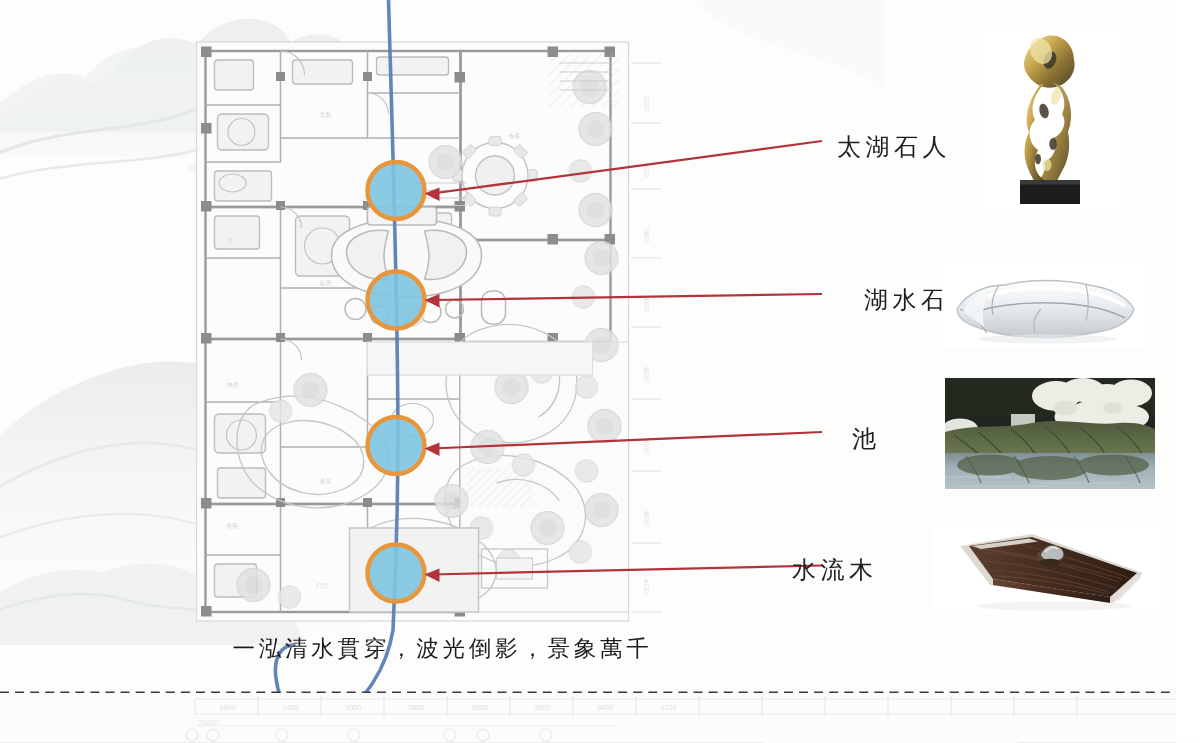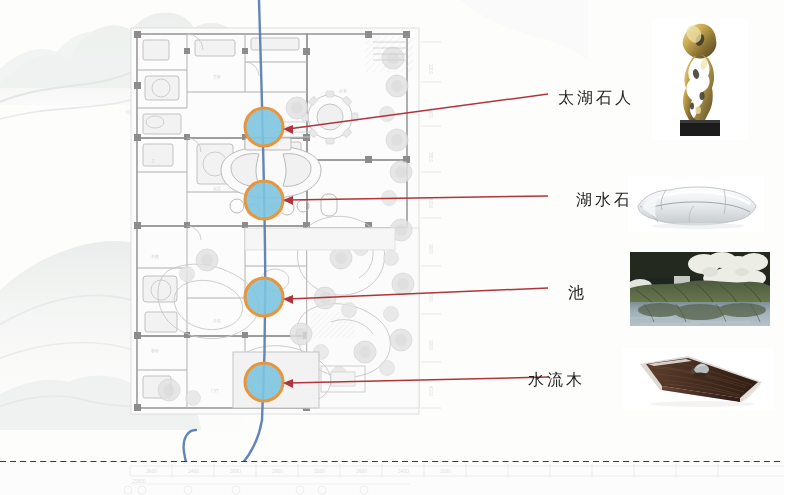--- a/index.html
+++ b/index.html
@@ -547,20 +547,21 @@
         <path d="M75,20 C77,17 81,16 83,18" fill="none" stroke="#e4e6e7" stroke-width="1"></path>
         <ellipse cx="78" cy="27" rx="7" ry="2.5" fill="#3a2a1e"></ellipse>
       </g>
 
       <path d="M26,16 L64,11 L70,13 L32,18 Z" fill="#f0ece6" opacity="0.85"></path>
       <path d="M120,50 L136,35 L139,37 L123,53 Z" fill="#e6e1da" opacity="0.8"></path>
       <ellipse cx="80" cy="56" rx="52" ry="3" fill="#eceae7" opacity="0.55"></ellipse>
     </svg>
   </div>
 
+  <div class="caption">一泓清水貫穿，波光倒影，景象萬千</div>
 
   <div class="divider"></div>
 
   <div class="draft-strip">
     <svg viewBox="0 0 800 33" preserveAspectRatio="none">
       <rect width="800" height="33" fill="#fcfcfc"></rect>
       <g stroke="#e8e8e8" stroke-width="0.8">
         <line x1="130" y1="4" x2="790" y2="4"></line>
         <line x1="130" y1="14" x2="790" y2="14"></line>
         <line x1="130" y1="4" x2="130" y2="14"></line>

